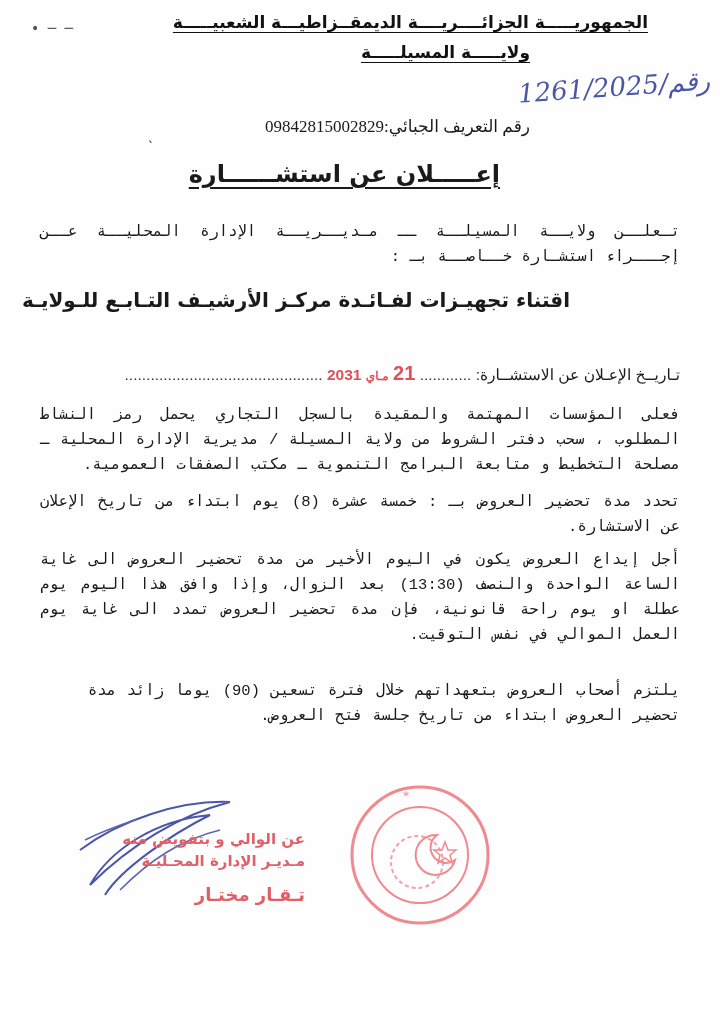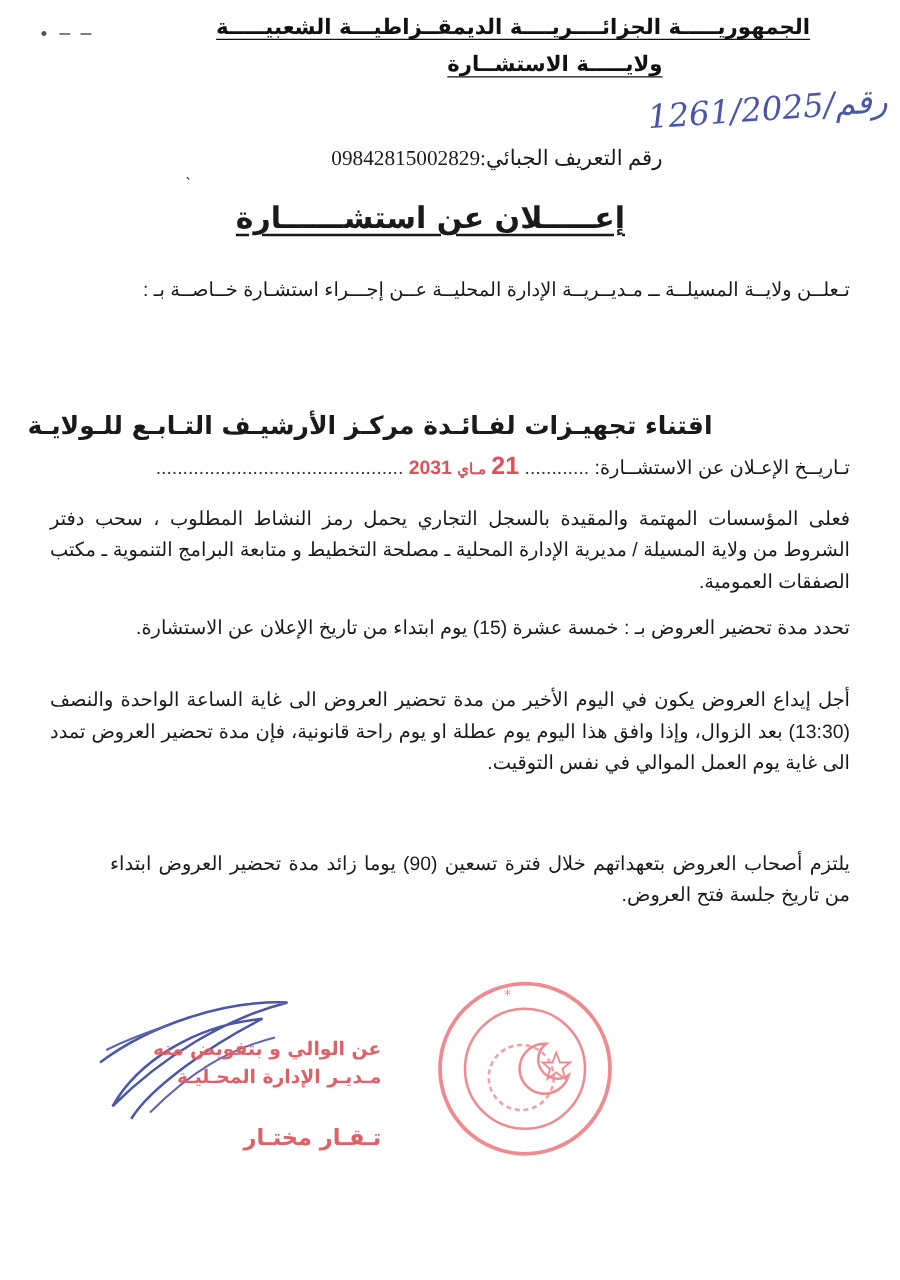--- a/index.html
+++ b/index.html
@@ -19,58 +19,58 @@
 
   .ref { top: 72px; right: 10px; font-family: "DejaVu Serif", serif; font-style: italic;
          color: #4b56a8; font-size: 26px; transform: rotate(-4deg); white-space: nowrap; }
 
   .taxid { top: 116px; right: 190px; font-family: "Liberation Serif", serif; font-size: 17px; white-space: nowrap; }
   .tick { top: 140px; left: 148px; font-size: 12px; }
 
   .title { top: 160px; right: 220px; font-size: 24px; font-weight: bold; text-decoration: underline;
            text-underline-offset: 5px; white-space: nowrap; }
 
-  .p { right: 40px; left: 40px; font-family: Liberation Sans, sans-serif; font-size: 15.5px;
+  .p { right: 40px; left: 40px; font-family: Liberation Mono, monospace; font-size: 15.5px;
        line-height: 25px; text-align: justify; text-align-last: right; }
   .intro { top: 220px; right: 40px; }
   .subject { top: 288px; right: 150px; left: auto; font-weight: bold; font-size: 20px; white-space: nowrap;
-             font-family: "DejaVu Sans", sans-serif; margin-top: 40px; }
+             font-family: "DejaVu Sans", sans-serif; }
 
   .date-line { top: 362px; right: 40px; left: auto; white-space: nowrap; font-family: "Liberation Sans", sans-serif; font-size: 15.5px; }
   .dots { color: #333; letter-spacing: 1px; }
   .stamp-date { color: #e0505a; font-weight: bold; font-family: "Liberation Sans", sans-serif; }
   .stamp-date .big { font-size: 20px; }
   .stamp-date .month { font-size: 12px; }
 
   .para1 { top: 403px; }
   .para2 { top: 490px; }
   .para3 { top: 548px; }
   .para4 { top: 621px; }
   .para5 { top: 679px; margin-left: 48px; }
 
   .stamp-inline { color: #e0505a; font-weight: bold; }
 
   
   .sig-block { top: 830px; right: 415px; color: #e06068; font-weight: bold; white-space: nowrap; }
   .sig-line1 { font-size: 15px; }
   .sig-line2 { font-size: 15px; margin-top: 4px; }
-  .sig-line3 { font-size: 18px; margin-top: 30px; letter-spacing: 6px; }
+  .sig-line3 { font-size: 18px; margin-top: 14px; letter-spacing: 6px; }
   .signature { top: 790px; left: 60px; }
 
   .seal { top: 780px; left: 345px; }
 </style>
 </head>
 <body>
 
 <div class="page">
 
   <span class="bullet-dash">• ─ ─</span>
 
   <div class="abs hdr hdr-1 rtl">الجمهوريـــــة الجزائــــريــــة الديمقــزاطيـــة الشعبيـــــة</div>
-  <div class="abs hdr hdr-2 rtl">ولايـــــة الاستشــارة</div>
+  <div class="abs hdr hdr-2 rtl">ولايـــــة المسيلـــــة</div>
 
   <div class="abs ref rtl">رقم/1261/2025</div>
 
   <div class="abs taxid rtl">
     <span>رقم التعريف الجبائي:</span><span>09842815002829</span>
   </div>
   <div class="abs tick">`</div>
 
   <div class="abs title rtl">إعـــــلان عن استشــــــارة</div>
 
@@ -83,21 +83,21 @@
     <span class="dots">............</span>
     <span class="stamp-date">
       <span class="big">21</span>
       <span class="month">مـاي</span>
       <span>2031</span>
     </span>
     <span class="dots">..............................................</span>
   </div>
 
   <div class="abs p para1 rtl">فعلى المؤسسات المهتمة والمقيدة بالسجل التجاري يحمل رمز النشاط المطلوب ، سحب دفتر الشروط من ولاية المسيلة / مديرية الإدارة المحلية ـ مصلحة التخطيط و متابعة البرامج التنموية ـ مكتب الصفقات العمومية.</div>
-  <div class="abs p para2 rtl">تحدد مدة تحضير العروض بـ : خمسة عشرة (15) يوم ابتداء من تاريخ الإعلان عن الاستشارة.</div>
+  <div class="abs p para2 rtl">تحدد مدة تحضير العروض بـ : خمسة عشرة (8) يوم ابتداء من تاريخ الإعلان عن الاستشارة.</div>
   <div class="abs p para3 rtl">أجل إيداع العروض يكون في اليوم الأخير من مدة تحضير العروض الى غاية الساعة الواحدة والنصف (13:30) بعد الزوال، وإذا وافق هذا اليوم يوم عطلة او يوم راحة قانونية، فإن مدة تحضير العروض تمدد الى غاية يوم العمل الموالي في نفس التوقيت.</div>
 
 
   <div class="abs p para5 rtl">يلتزم أصحاب العروض بتعهداتهم خلال فترة تسعين (90) يوما زائد مدة تحضير العروض ابتداء من تاريخ جلسة فتح العروض.</div>
 
   <svg class="abs signature" width="260" height="110" viewBox="0 0 260 110">
     <path d="M20 60 C 60 30, 120 10, 170 12 C 120 25, 70 55, 30 95 C 50 60, 95 30, 150 25 C 110 45, 60 80, 45 105" fill="none" stroke="#4b56a8" stroke-width="2"></path>
     <path d="M25 50 C 45 40, 60 35, 75 30 M60 100 C 90 70, 120 50, 160 40" fill="none" stroke="#5a64b4" stroke-width="1.6"></path>
   </svg>
 

